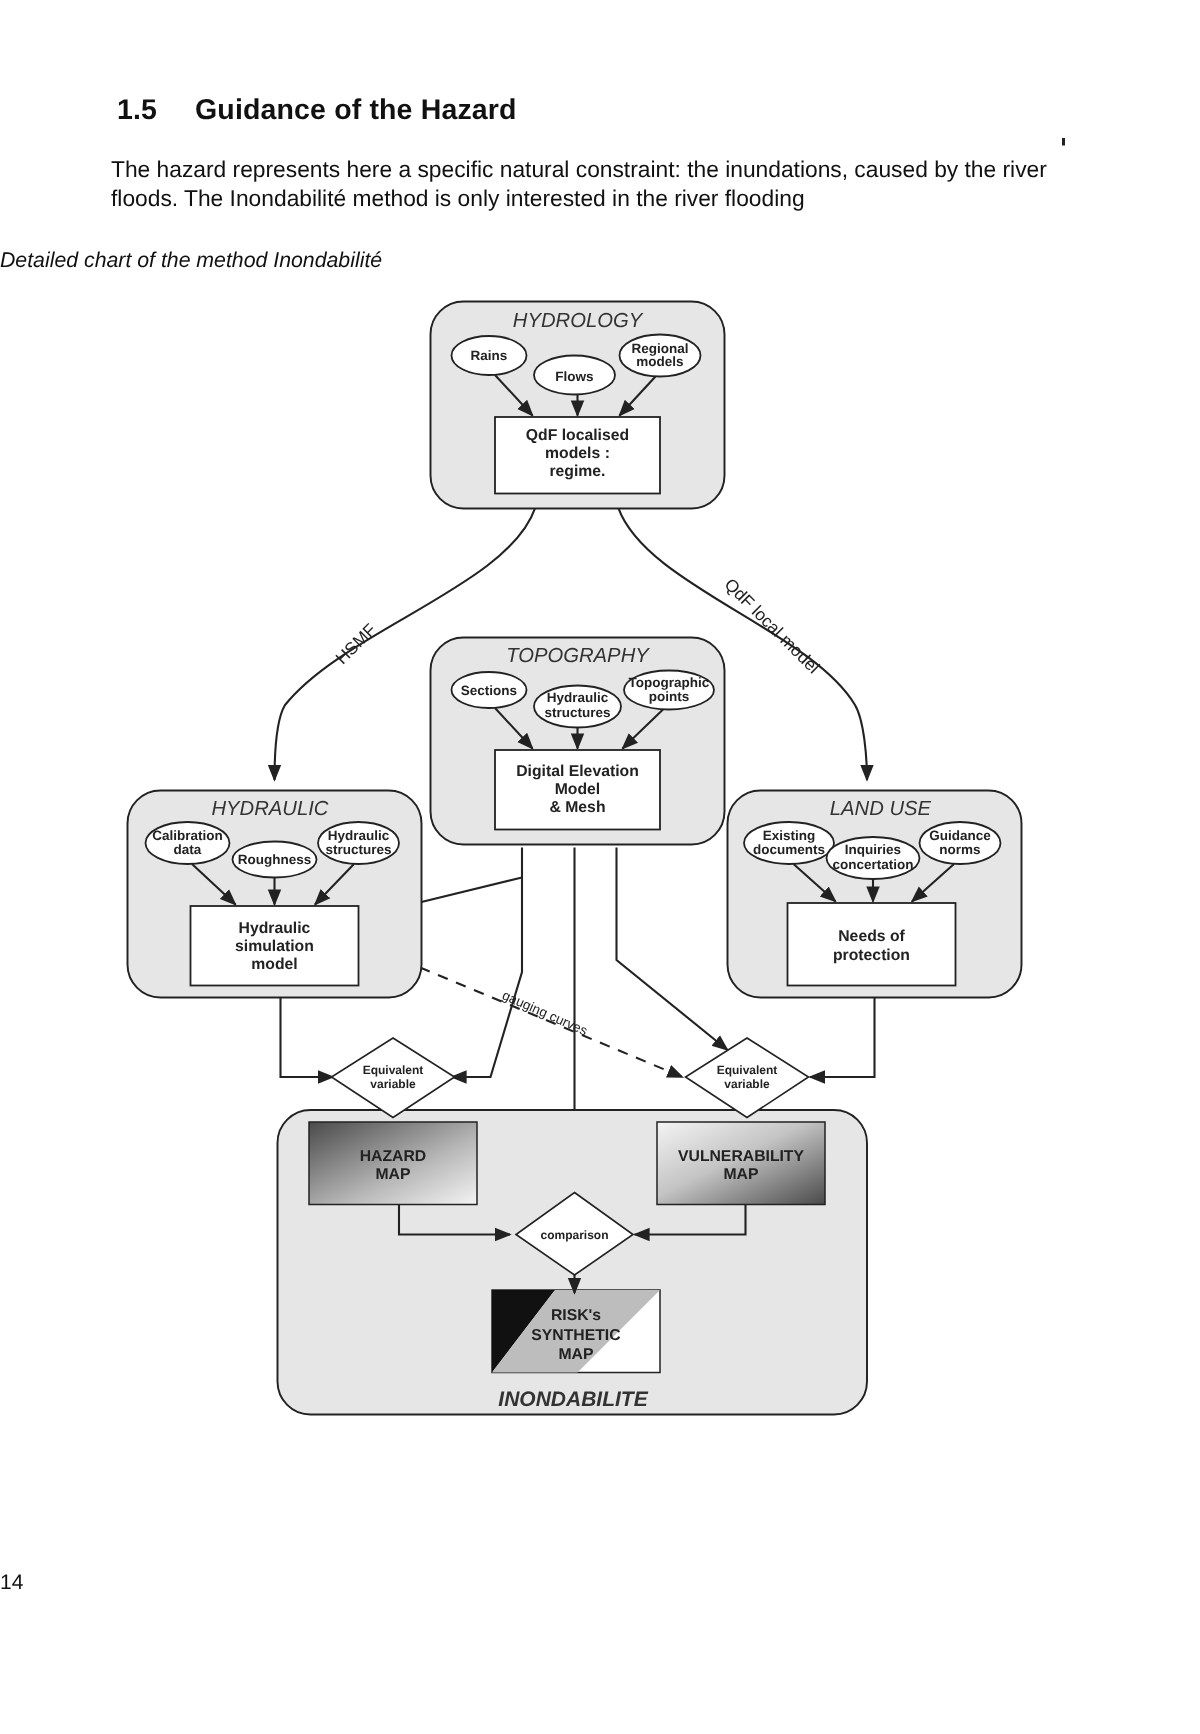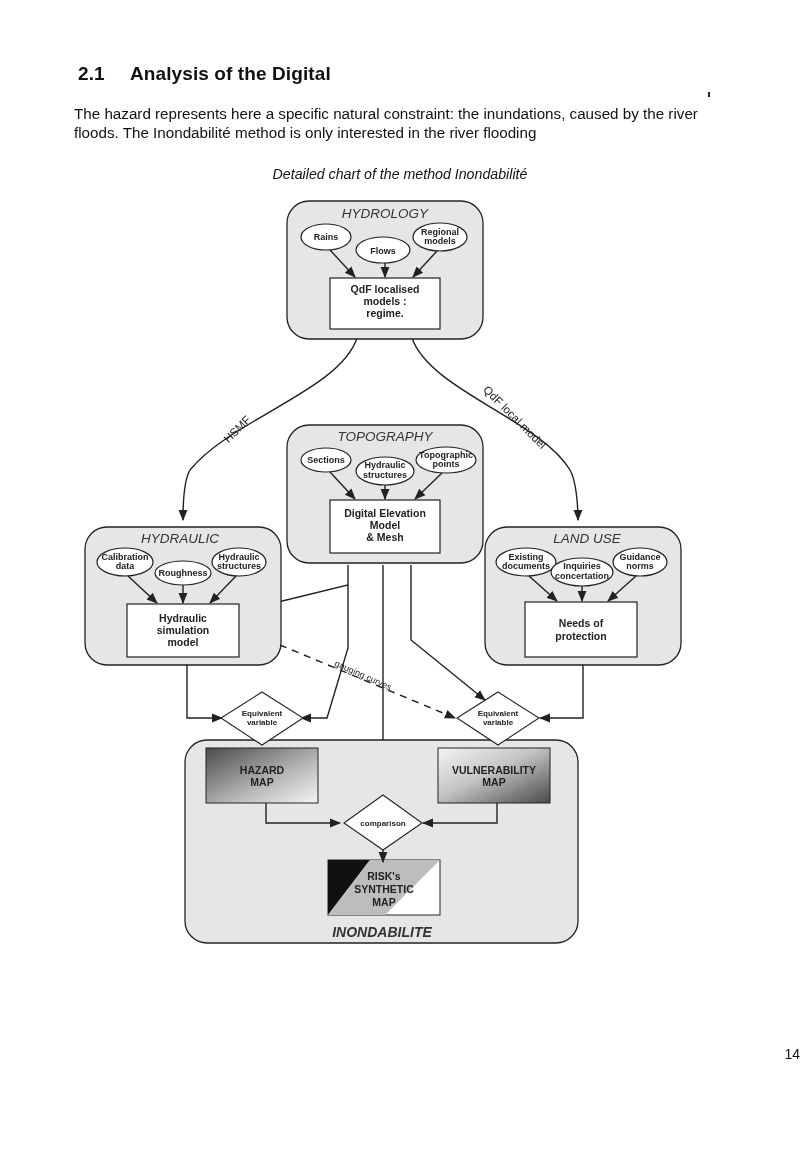--- a/index.html
+++ b/index.html
@@ -2,42 +2,42 @@
 <html><head>
 <meta charset="utf-8">
 <style>
   html, body { margin:0; padding:0; }
   body { width:800px; height:1156px; background:#ffffff; position:relative; overflow:hidden;
          font-family:"Liberation Sans", sans-serif; color:#111; }
   .heading { position:absolute; left:78px; top:63px; font-size:19px; font-weight:bold; letter-spacing:0.1px; }
   .heading .num { display:inline-block; width:52px; }
   .speck { position:absolute; left:708px; top:92px; width:2px; height:5px; background:#222; }
   .para { position:absolute; left:74px; top:104px; width:660px; font-size:15.2px; line-height:19px; }
-  .caption { position:absolute; left:0; width:800px; top:166px; text-align:center; font-size:14.2px; font-style:italic; }
-  .pagenum { position:absolute; left:0; width:800px; top:1046px; text-align:right; font-size:14px; }
+  .caption { position:absolute; left:0; width:800px; top:166px; text-align:left; font-size:14.2px; font-style:italic; }
+  .pagenum { position:absolute; left:0; width:800px; top:1046px; text-align:left; font-size:14px; }
   svg#diagram { position:absolute; left:0; top:0; }
   .group { fill:#e6e6e6; stroke:#222; stroke-width:1.3; }
   .box { fill:#ffffff; stroke:#222; stroke-width:1.2; }
   .oval { fill:#ffffff; stroke:#222; stroke-width:1.2; }
   .diamond { fill:#ffffff; stroke:#222; stroke-width:1.1; }
   .line { fill:none; stroke:#222; stroke-width:1.4; }
   .dash { fill:none; stroke:#222; stroke-width:1.4; stroke-dasharray:7 6; }
   .gtitle { font-family:"Liberation Sans", sans-serif; font-style:italic; font-size:13.5px; fill:#333; }
   .otext { font-family:"Liberation Sans", sans-serif; font-size:9px; font-weight:bold; fill:#222; }
   .btext { font-family:"Liberation Sans", sans-serif; font-size:10.5px; font-weight:bold; fill:#222; }
   .dtext { font-family:"Liberation Sans", sans-serif; font-size:8px; font-weight:bold; fill:#222; }
   .ltext { font-family:"Liberation Sans", sans-serif; font-size:11.5px; fill:#222; }
   .maptext { font-family:"Liberation Sans", sans-serif; font-size:10.5px; font-weight:bold; fill:#222; }
   .inond { font-family:"Liberation Sans", sans-serif; font-size:14px; font-weight:bold; font-style:italic; fill:#333; }
 </style>
 </head>
 <body>
 
 <div class="heading">
-  <span class="num">2.1</span><span>Analysis of the Digital</span>
+  <span class="num">1.5</span><span>Guidance of the Hazard</span>
 </div>
 <div class="speck"></div>
 <div class="para">The hazard represents here a specific natural constraint: the inundations, caused by the river floods. The Inondabilité method is only interested in the river flooding</div>
 <div class="caption">Detailed chart of the method Inondabilité</div>
 
 <svg id="diagram" width="800" height="1156">
   <defs>
     <marker id="arr" viewBox="0 0 10 10" refX="9" refY="5" markerWidth="8" markerHeight="8" orient="auto-start-reverse">
       <path d="M0,1 L10,5 L0,9 z" fill="#222"></path>
     </marker>

